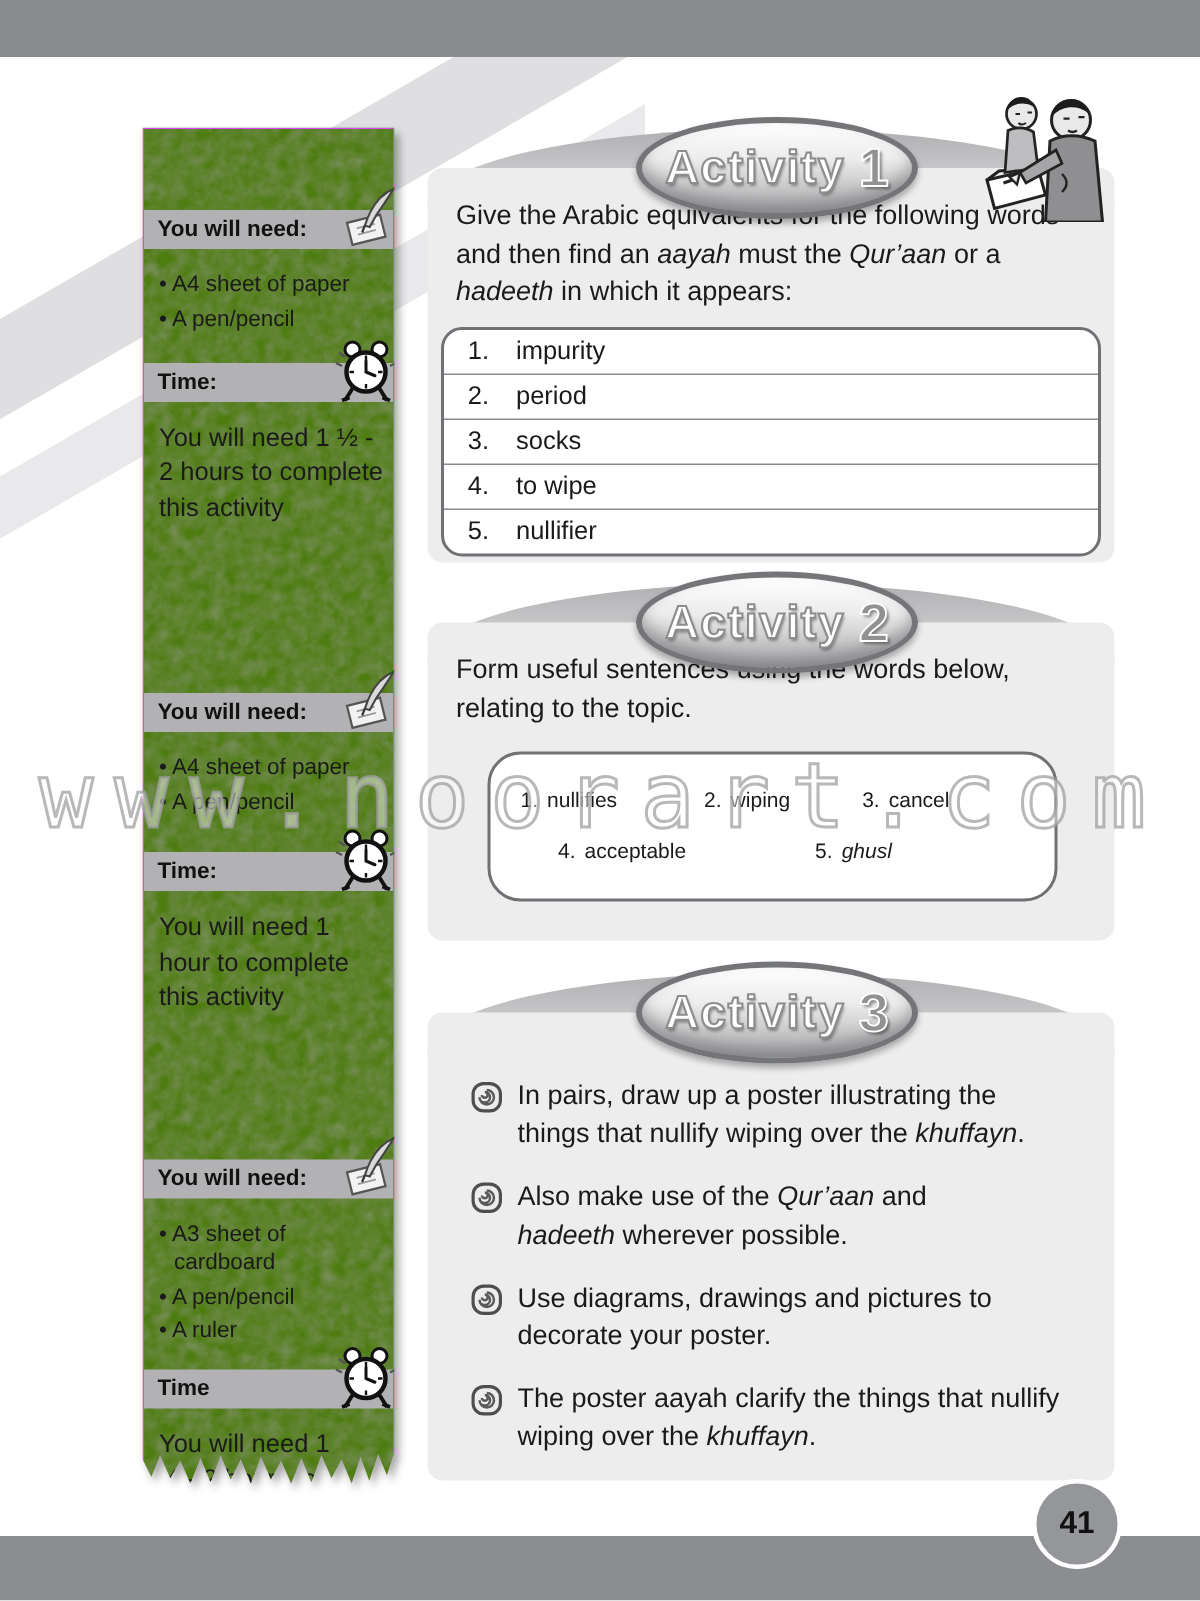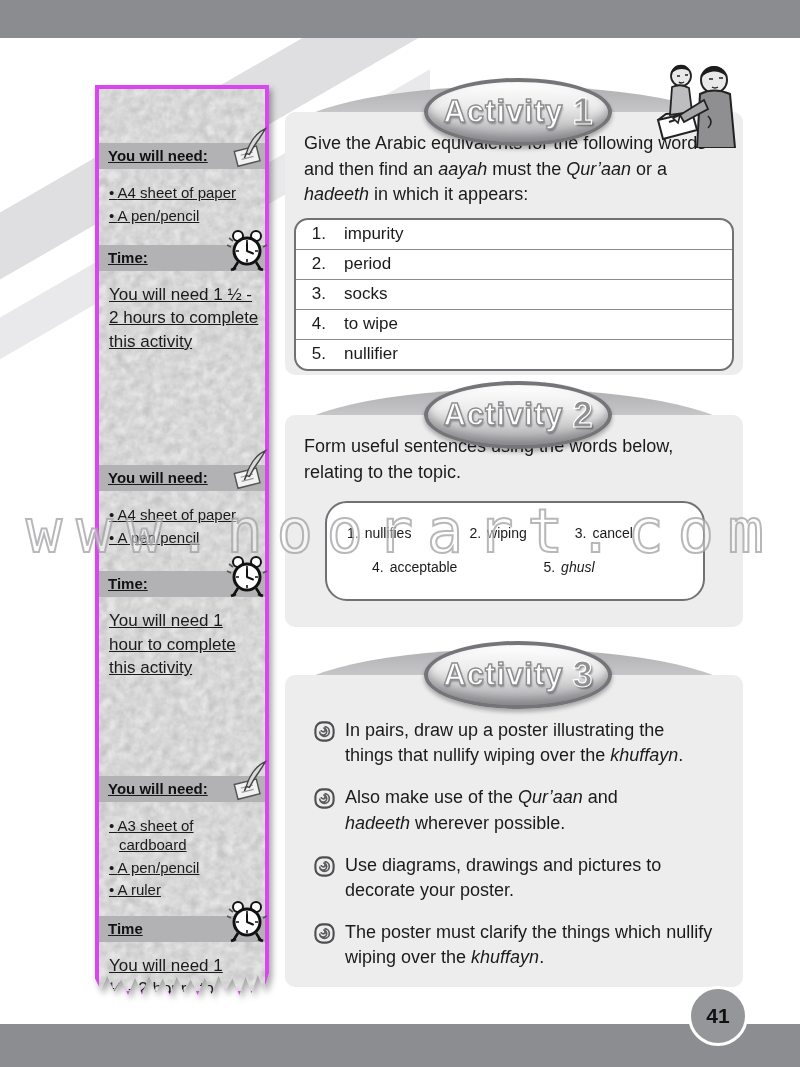--- a/index.html
+++ b/index.html
@@ -13,23 +13,22 @@
   .top-bar{position:absolute;left:0;top:0;width:800px;height:38px;background:#8a8c8f;z-index:6;}
   .bottom-bar{position:absolute;left:0;top:1024px;width:800px;height:43px;background:#8b8d90;z-index:6;}
   
   .stripes{position:absolute;left:0;top:38px;width:430px;height:340px;overflow:hidden;z-index:0;}
   .stripe{position:absolute;transform-origin:0 0;}
   .stripe.a{left:-70px;top:215px;width:620px;height:58px;background:#dfdfe2;transform:rotate(-30deg);}
   .stripe.b{left:-70px;top:320px;width:620px;height:36px;background:#e9e9ec;transform:rotate(-30deg);}
   
   .sidebar-wrap{position:absolute;left:95px;top:85px;z-index:2;filter:drop-shadow(3px 4px 3px rgba(0,0,0,.35));}
   .sidebar{
-    position:relative;width:166px;height:902px;background:#e5e5e5;border:4px solid #d946ef;
+    position:relative;width:166px;height:902px;background:#4d7c0f;border:1px solid #d946ef;
     clip-path:polygon(0 0,100% 0,100% 97.6%,97% 99.4%,93.5% 97.8%,90% 99.8%,86.5% 98%,83% 100%,79% 98.2%,75% 99.6%,71% 97.9%,67% 99.9%,63% 98.1%,59% 100%,55% 98.3%,51% 99.7%,47% 98%,43% 100%,39% 98.2%,35% 99.7%,31% 97.9%,27% 99.9%,23% 98.1%,19% 100%,15% 98.3%,11% 99.6%,7% 97.9%,3.5% 99.5%,0 98.2%);
-    text-decoration:underline;
   }
   .sidebar .texture{position:absolute;inset:0;width:100%;height:100%;opacity:.45;pointer-events:none;}
   .sb-content{position:relative;z-index:1;}
   .sb-head{
     position:relative;background:#b2b2b5;height:26px;line-height:26px;
     font-weight:bold;font-size:15px;padding-left:9px;margin-top:0;color:#111;
   }
   .sb-head .hicon{position:absolute;right:-6px;top:-18px;}
   .sb-items{list-style:none;margin:14px 0 0 0;padding:0 6px 0 10px;font-size:15px;line-height:1.3;}
   .sb-items li{margin-bottom:3px;padding-left:10px;text-indent:-10px;}
@@ -324,21 +323,21 @@
             <rect x="1.6" y="1.6" width="20.8" height="20.8" rx="8" fill="none" stroke="#4e4e50" stroke-width="2.4"></rect>
             <path d="M12 6.5 a5.5 5.5 0 1 1 -5.5 5.5 a4 4 0 1 0 4 -4 a2.2 2.2 0 1 1 -2.2 2.2" fill="none" stroke="#5a5a5c" stroke-width="1.9"></path>
           </svg></span>
       <span class="btxt"><span>Use diagrams, drawings and pictures to decorate your poster.</span></span>
     </li>
     <li>
       <span class="bicon"><svg width="21" height="21" viewBox="0 0 24 24">
             <rect x="1.6" y="1.6" width="20.8" height="20.8" rx="8" fill="none" stroke="#4e4e50" stroke-width="2.4"></rect>
             <path d="M12 6.5 a5.5 5.5 0 1 1 -5.5 5.5 a4 4 0 1 0 4 -4 a2.2 2.2 0 1 1 -2.2 2.2" fill="none" stroke="#5a5a5c" stroke-width="1.9"></path>
           </svg></span>
-      <span class="btxt"><span>The poster must clarify the things which nullify wiping over the </span><i>khuffayn</i><span>.</span></span>
+      <span class="btxt"><span>The poster aayah clarify the things that nullify wiping over the </span><i>khuffayn</i><span>.</span></span>
     </li>
   </ul>
 </div>
 <div class="badge b3">
   <span class="word">Activity</span>
   <span class="num">3</span>
 </div>
 
 <div class="watermark">www.noorart.com</div>
 

